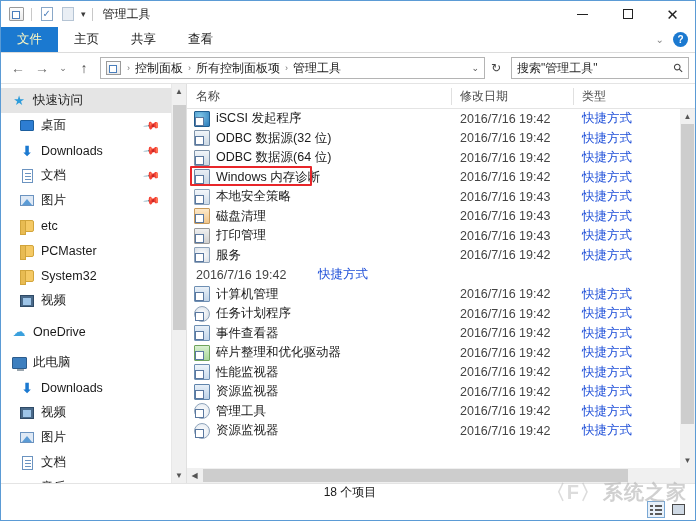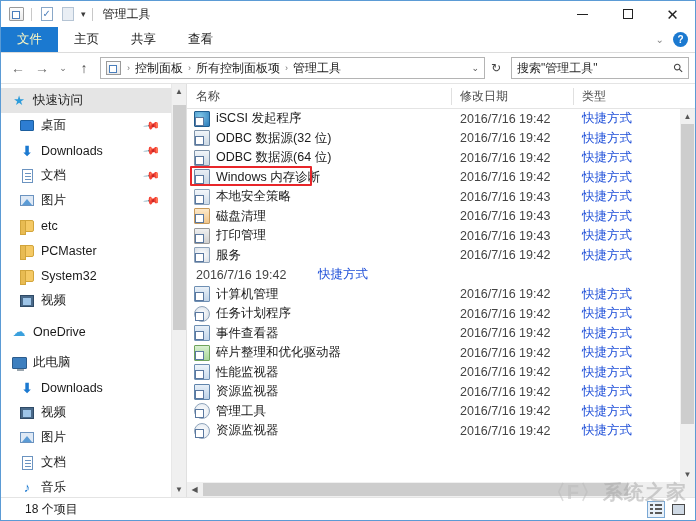--- a/index.html
+++ b/index.html
@@ -333,27 +333,28 @@
   }
   .hs-arrow {
     width: 15px; height: 15px; display: flex;
     align-items: center; justify-content: center;
     font-size: 8px; color: #555;
   }
   .hs-thumb { height: 13px; background: #cdcdcd; margin: 0 1px; }
 
   
   .statusbar {
-    height: 23px; flex-shrink: 0;
+    height: 37px; flex-shrink: 0;
     display: flex; align-items: center;
     border-top: 1px solid #e4e4e4;
     background: #ffffff;
-    padding-left: 24px;
+    padding-left: 4px;
     font-size: 12px; color: #1a1a1a;
     position: relative;
+    flex-direction: column;
   }
   .view-btns {
     margin-left: auto; display: flex; align-items: center;
     gap: 4px; padding-right: 8px;
   }
   .view-btn {
     width: 18px; height: 17px;
     display: flex; align-items: center; justify-content: center;
   }
   .view-btn.sel { border: 1px solid #7aa8d4; background: #e8f1fa; }

